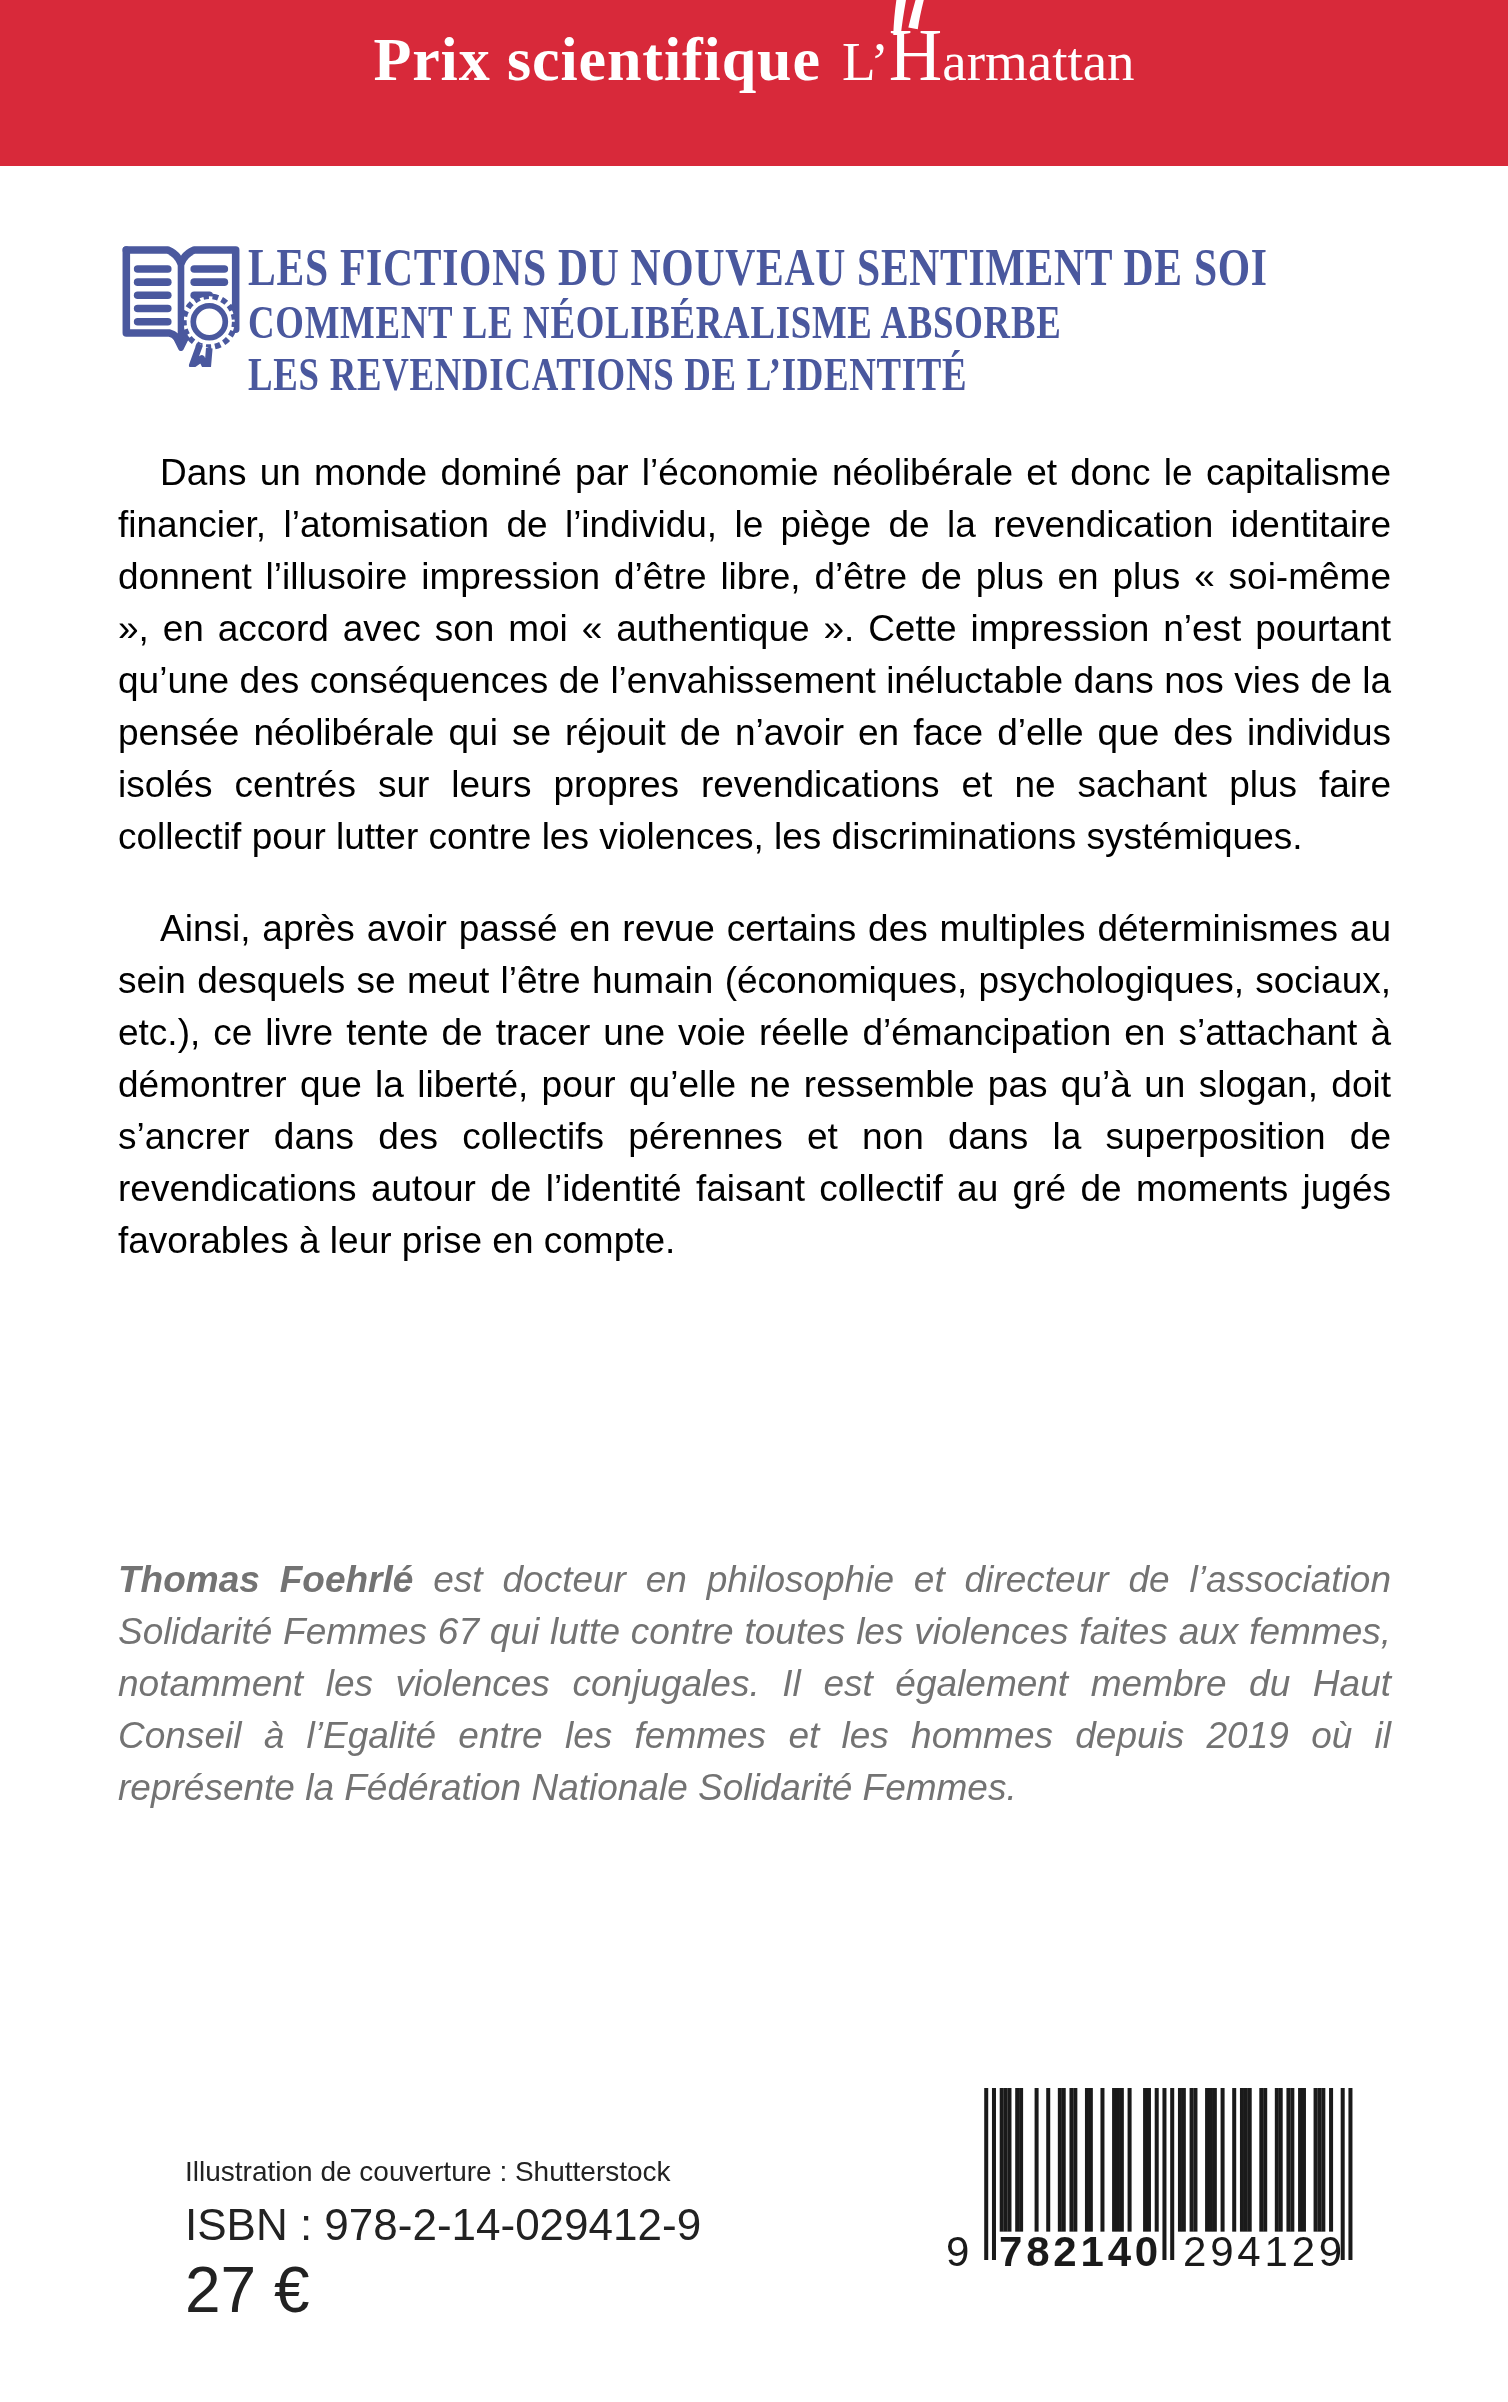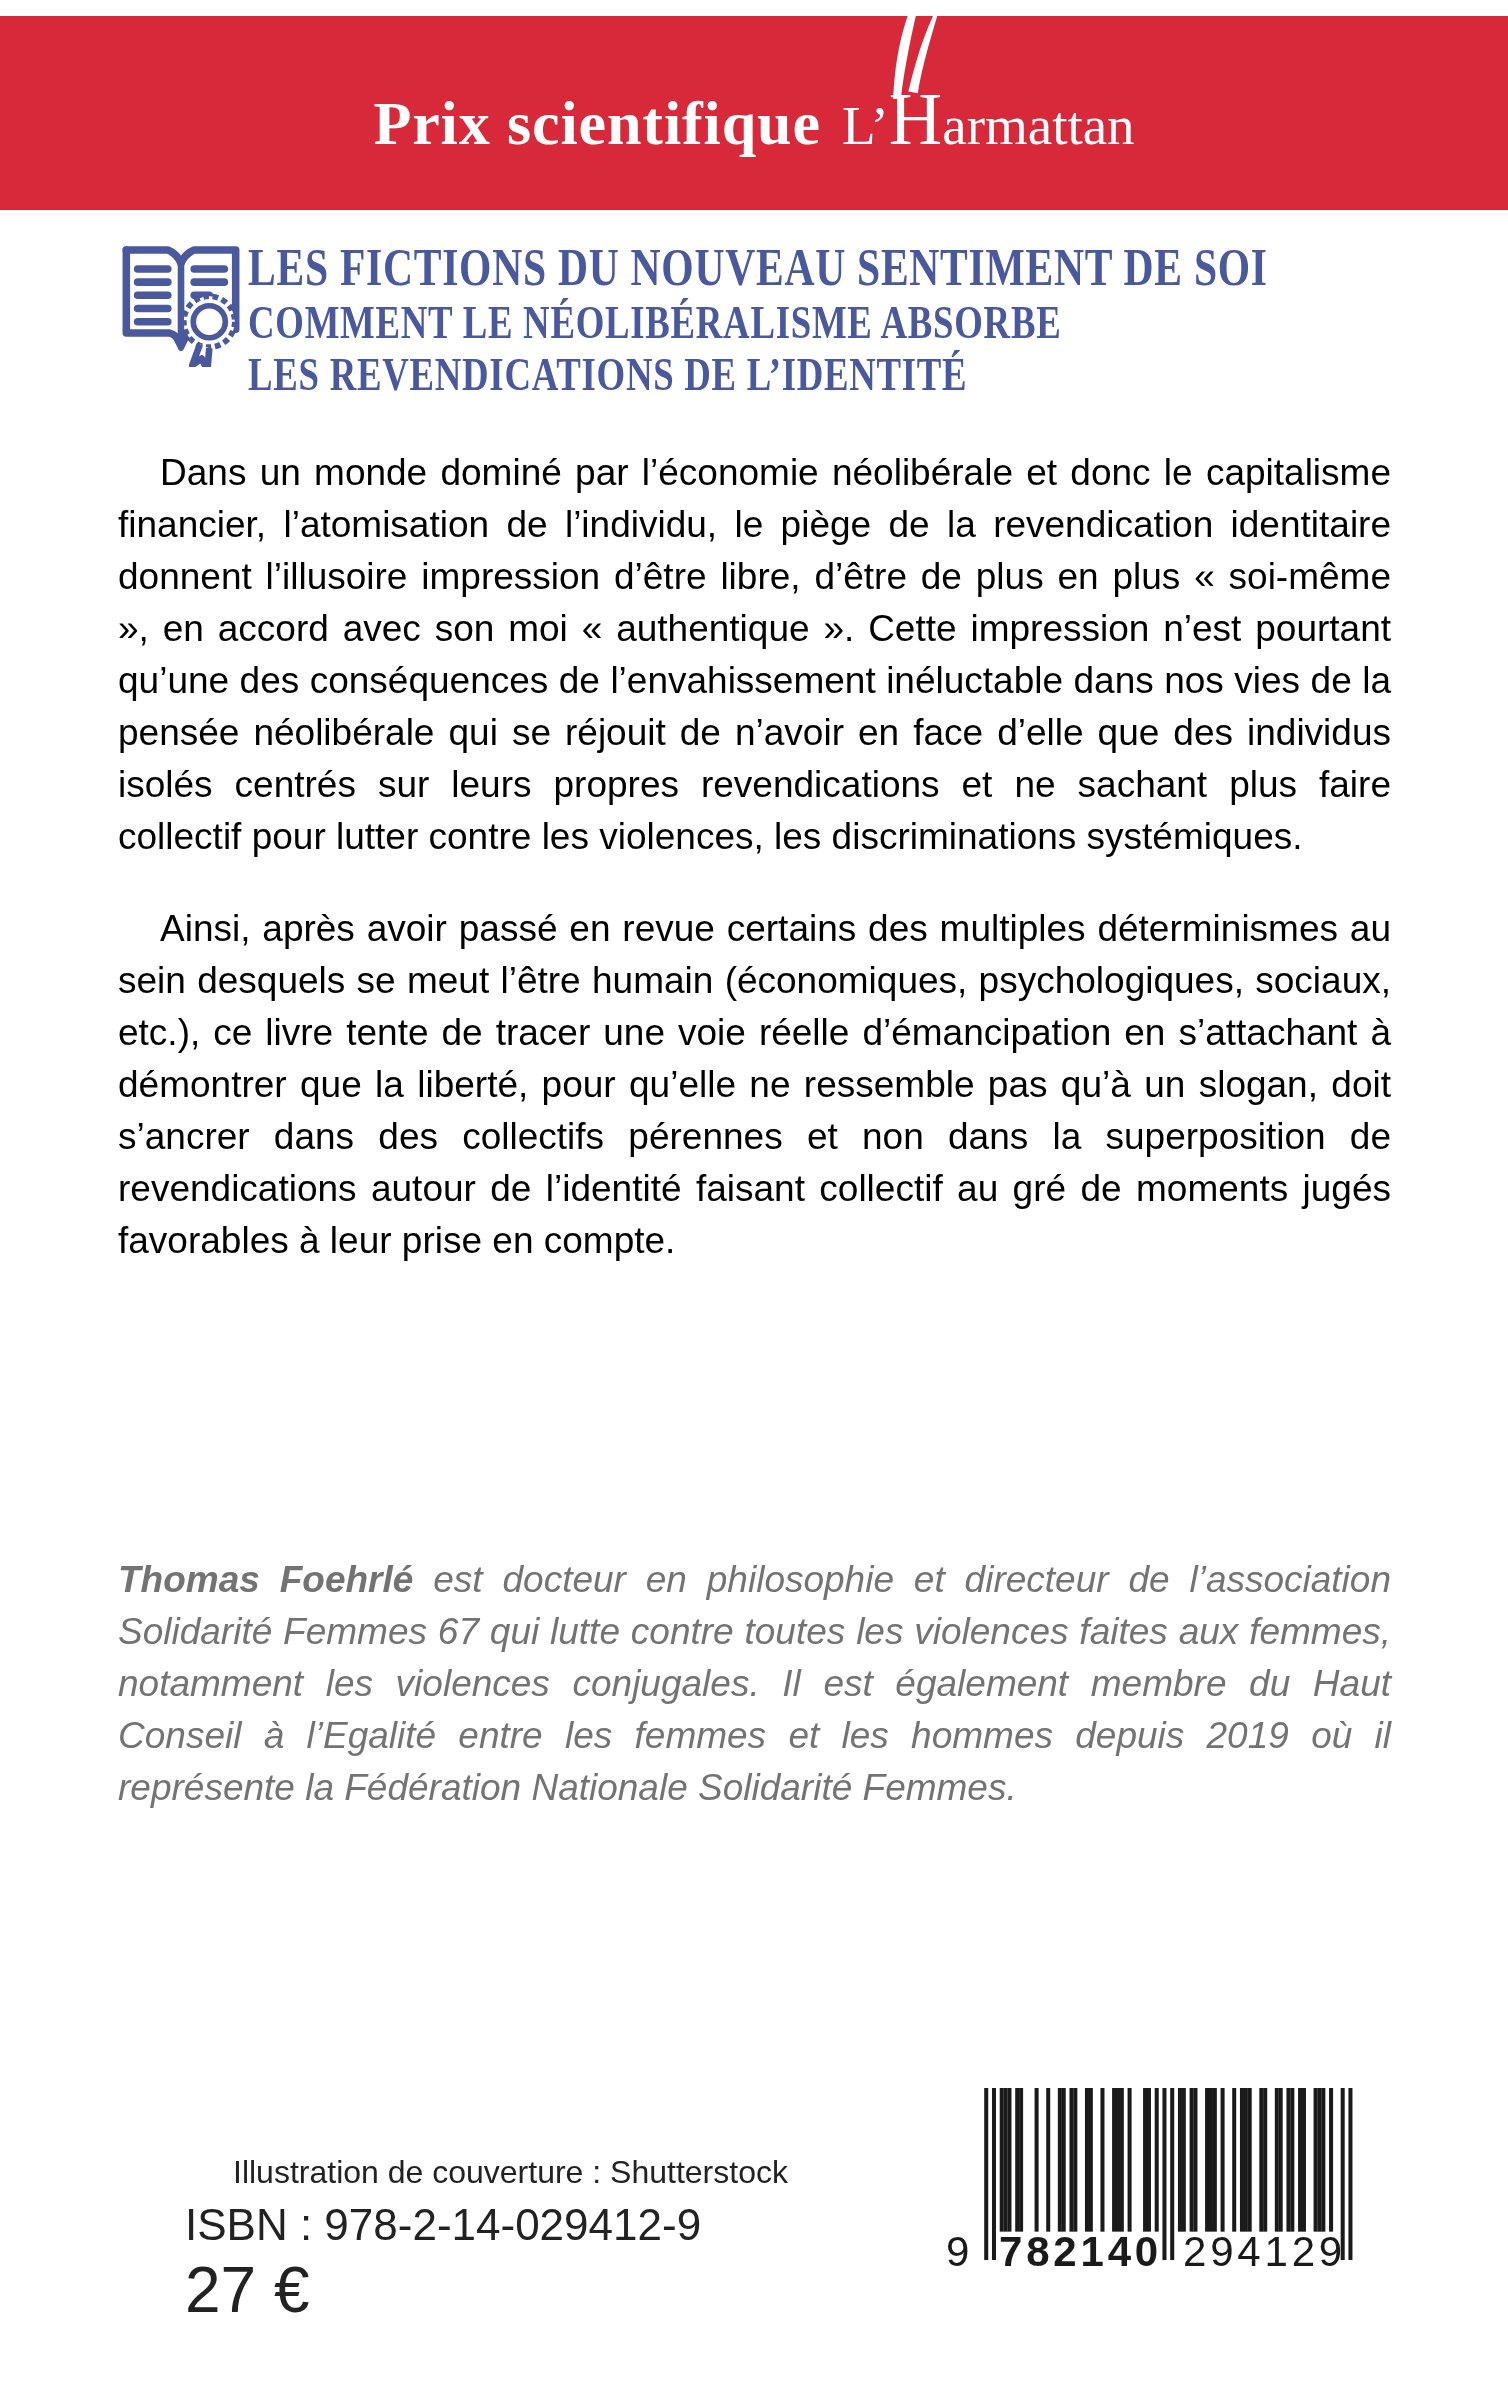--- a/index.html
+++ b/index.html
@@ -5,23 +5,23 @@
   html,body{margin:0;padding:0;background:#ffffff;}
   .page{
     position:relative;
     width:1508px;height:2403px;
     background:#ffffff;
     font-family:"Liberation Sans",sans-serif;
     overflow:hidden;
   }
   
   .banner{
-    position:absolute;left:0;top:16px;width:1508px;height:194px;
+    position:absolute;left:0;top:0;width:1508px;height:166px;
     background:#d8293a;
-    display:flex;align-items:center;justify-content:center;
+    display:flex;align-items:flex-start;justify-content:center;
   }
   .banner-inner{display:flex;align-items:baseline;color:#ffffff;margin-top:13.2px;}
   .prize-label{
     font-family:"Liberation Serif",serif;font-weight:700;
     font-size:62px;letter-spacing:0.9px;
   }
   .logo{
     position:relative;margin-left:21px;
     font-family:Liberation Serif, serif;font-weight:400;font-size:55px;
   }
@@ -49,21 +49,21 @@
   .synopsis p + p{margin-top:40px;}
   
   .bio{
     position:absolute;left:118px;top:1554px;width:1273px;
     color:#737373;font-size:37px;line-height:52px;
     font-style:italic;text-align:justify;
   }
   .bio .author{font-weight:700;}
   
   .footer-left{position:absolute;left:185px;top:2154px;color:#222222;}
-  .credit{font-size:32px;line-height:36px;margin-left:48px;}
+  .credit{font-size:28px;line-height:36px;}
   .isbn{font-size:44px;line-height:45px;margin-top:12px;}
   .price{font-size:64px;line-height:57px;margin-top:15px;}
   
   .barcode{position:absolute;left:946px;top:2088px;width:416px;height:189px;color:#1a1a1a;}
   .barcode svg{position:absolute;left:38px;top:0;}
   .bc-digit{position:absolute;top:142px;font-size:42px;line-height:44px;}
   .bc-9{left:0;}
   .bc-g1{left:53px;width:155px;text-align:center;letter-spacing:3.8px;font-weight:bold;}
   .bc-g2{left:237px;width:155px;text-align:center;letter-spacing:3.8px;}
 </style>

